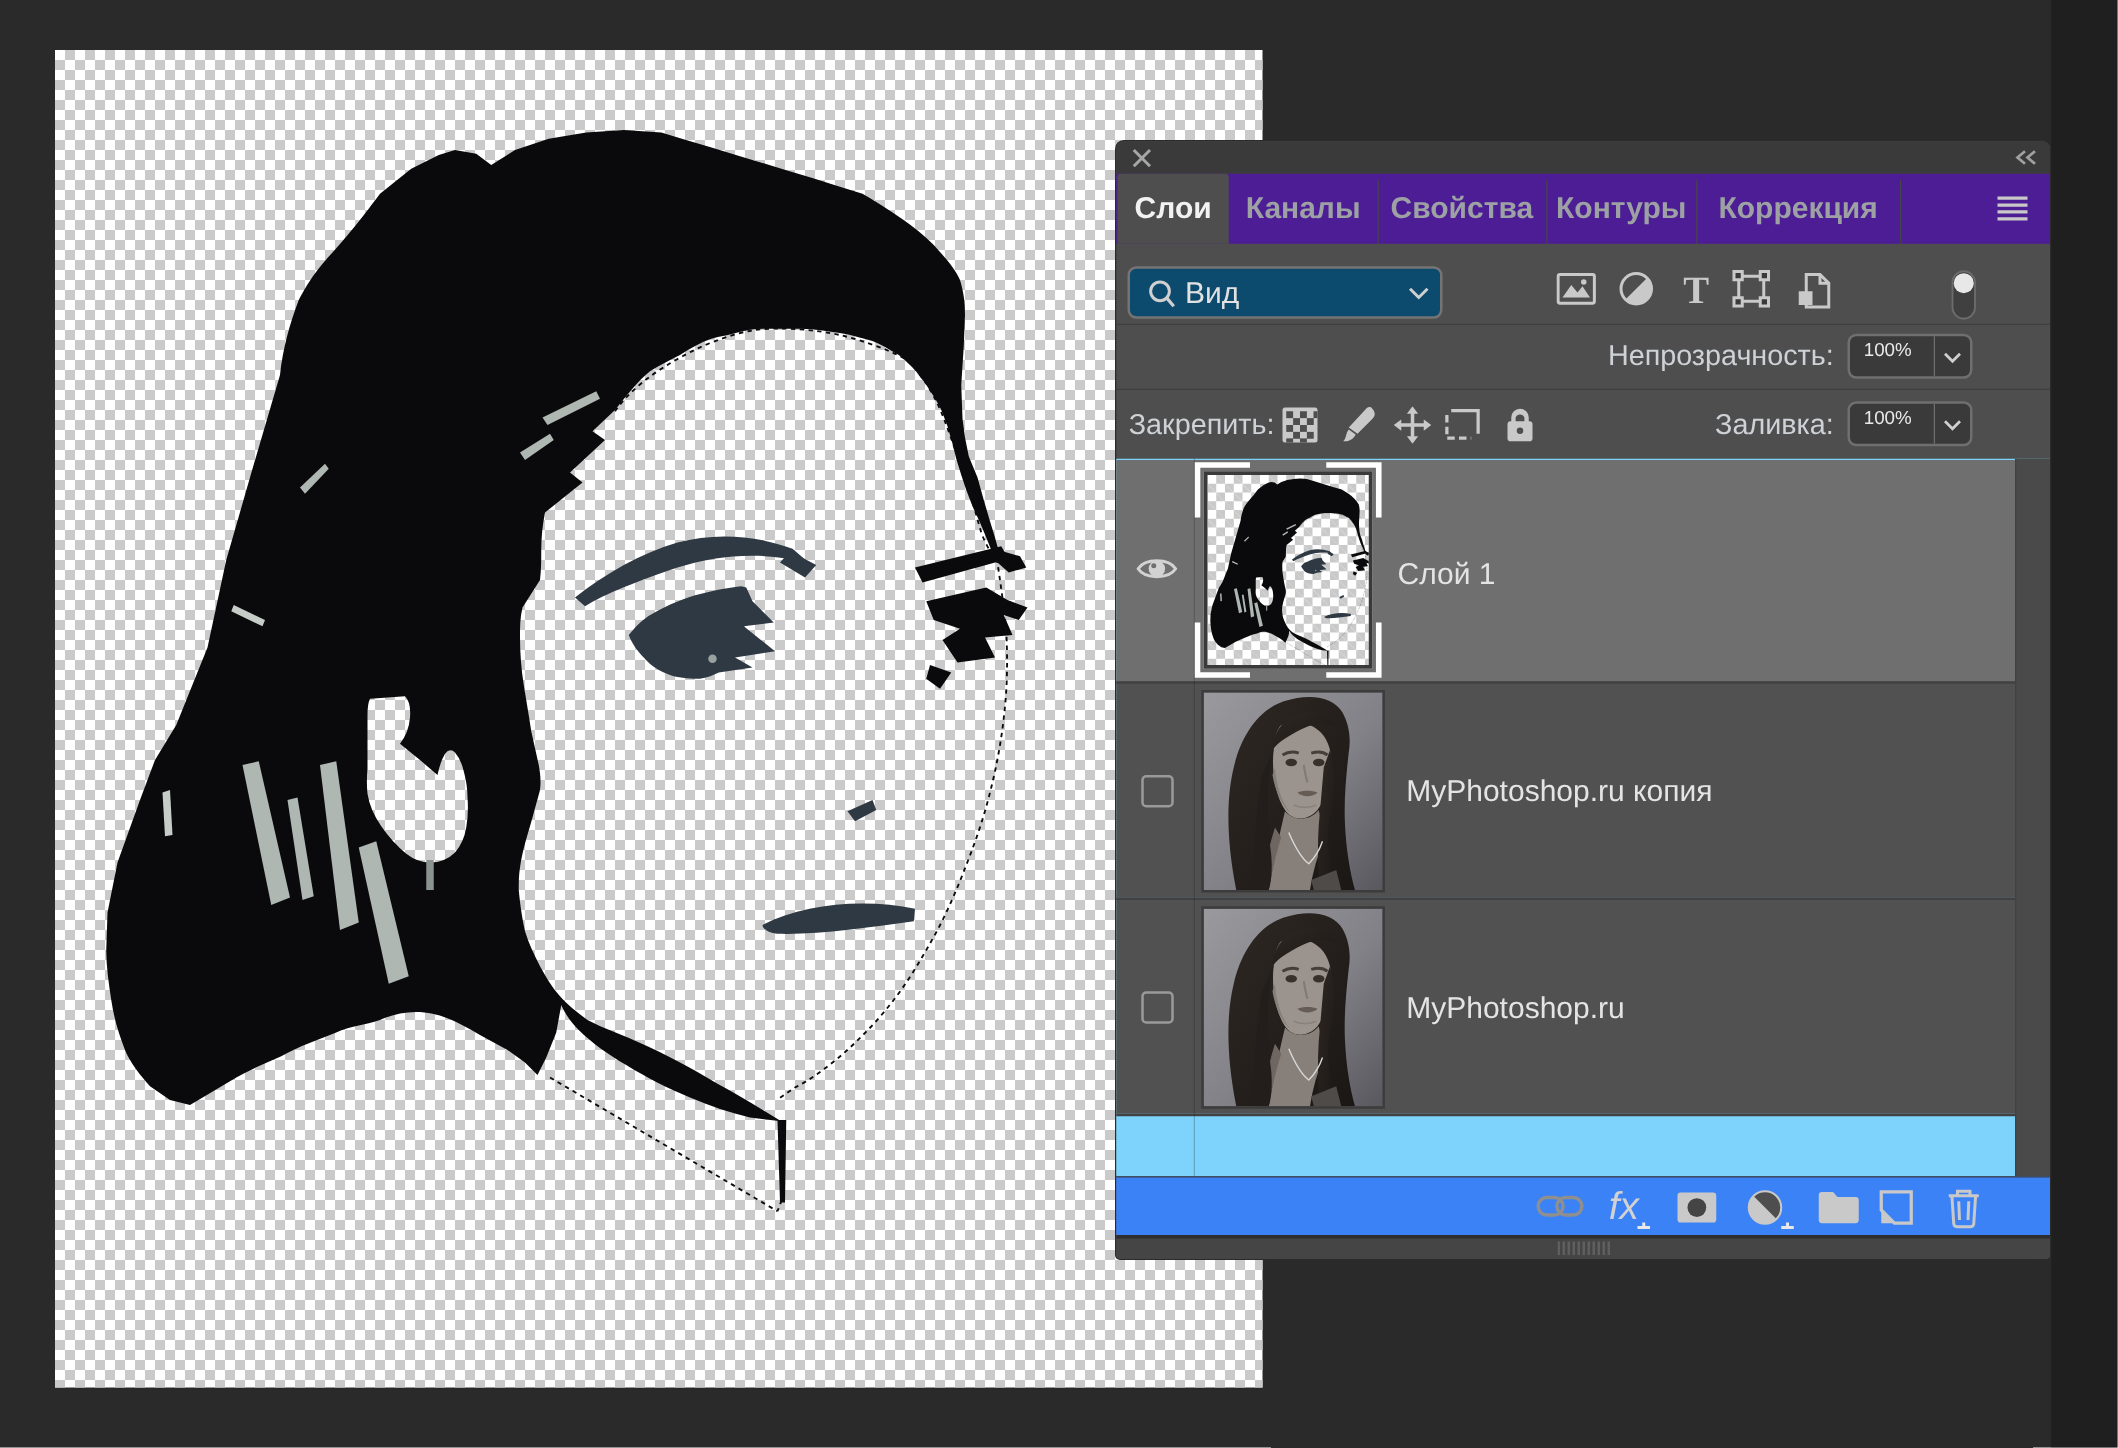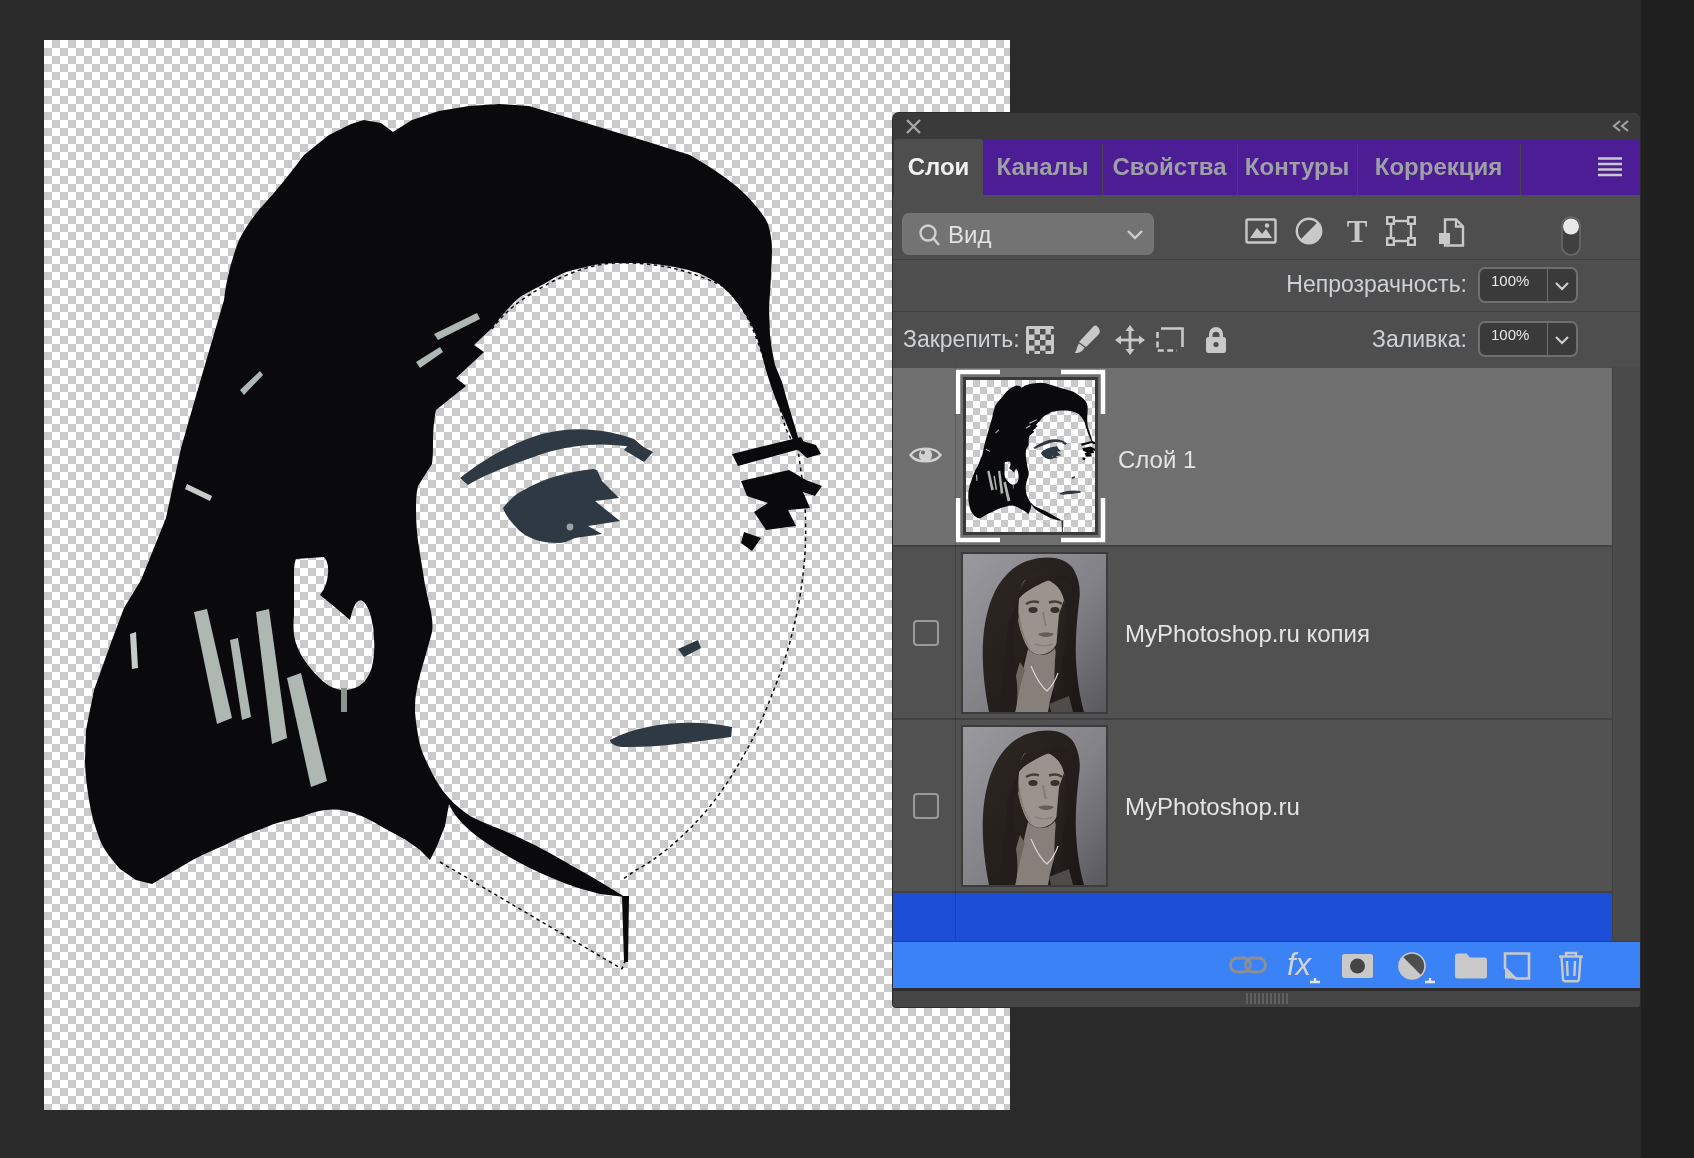--- a/index.html
+++ b/index.html
@@ -17,27 +17,27 @@
   
   #panel{left:893px;top:113px;width:747px;height:894px;background:#4e4e4e;border-radius:6px 6px 3px 3px;box-shadow:0 0 0 1px #2b2b2b;}
   .titlebar{left:0;top:0;width:747px;height:26px;background:#3a3a3a;border-radius:6px 6px 0 0;}
   .tabs{left:0;top:26px;width:747px;height:56px;background:#4c1d95;}
   .tab{position:absolute;top:0;height:56px;font-size:24px;font-weight:bold;color:#9da1a4;display:flex;align-items:center;justify-content:center;}
   .tab.active{background:#4e4e4e;color:#f2f2f2;border-radius:3px 3px 0 0;}
   .tabsep{position:absolute;top:5px;width:1px;height:51px;background:#454545;}
   .trow1{left:0;top:82px;width:747px;height:64px;}
   .trow2{left:0;top:146px;width:747px;height:52px;border-top:1px solid #3f3f3f;box-sizing:border-box;}
   .trow3{left:0;top:198px;width:747px;height:56px;border-top:1px solid #3f3f3f;box-sizing:border-box;}
-  .dropdown{position:absolute;background:#737373;border:2px solid #747474;border-radius:7px;box-sizing:border-box;color:#e2e2e2;font-size:24px;}
+  .dropdown{position:absolute;background:#0c4a6e;border:2px solid #747474;border-radius:7px;box-sizing:border-box;color:#e2e2e2;font-size:24px;}
   .label{position:absolute;color:#ced2d6;font-size:23px;white-space:nowrap;}
   .valuebox{position:absolute;background:#3a3a3a;border:2px solid #6f6f6f;border-radius:7px;box-sizing:border-box;}
   .vb-sep{position:absolute;top:0;bottom:0;width:1px;background:#6f6f6f;}
   .vb-txt{position:absolute;color:#e8e8e8;font-size:15px;}
   
-  .list{left:0;top:254px;width:747px;height:574px;background:#1d4ed8;}
+  .list{left:0;top:254px;width:747px;height:574px;background:#7dd3fc;}
   .lrow{position:absolute;left:0;width:719px;}
   .gutter{position:absolute;left:719px;top:0;width:28px;height:574px;background:#4a4a4a;border-left:1px solid #424242;box-sizing:border-box;}
   .btoolbar{left:0;top:828px;width:747px;height:47px;background:#3b82f6;border-top:1px solid #3f3f3f;box-sizing:border-box;}
   .dragbar{left:0;top:875px;width:747px;height:19px;background:#454545;border-top:3px solid #2e2e2e;box-sizing:border-box;border-radius:0 0 3px 3px;}
   .lname{position:absolute;color:#e4e4e4;font-size:24px;white-space:nowrap;}
   .thumbframe{position:absolute;border:3px solid #3a3a3a;box-sizing:border-box;
     background-color:#fff;
     background-image:linear-gradient(45deg,#c9c9c9 25%,transparent 25%,transparent 75%,#c9c9c9 75%),
                      linear-gradient(45deg,#c9c9c9 25%,transparent 25%,transparent 75%,#c9c9c9 75%);
     background-size:14px 14px;background-position:0 0,7px 7px;}

